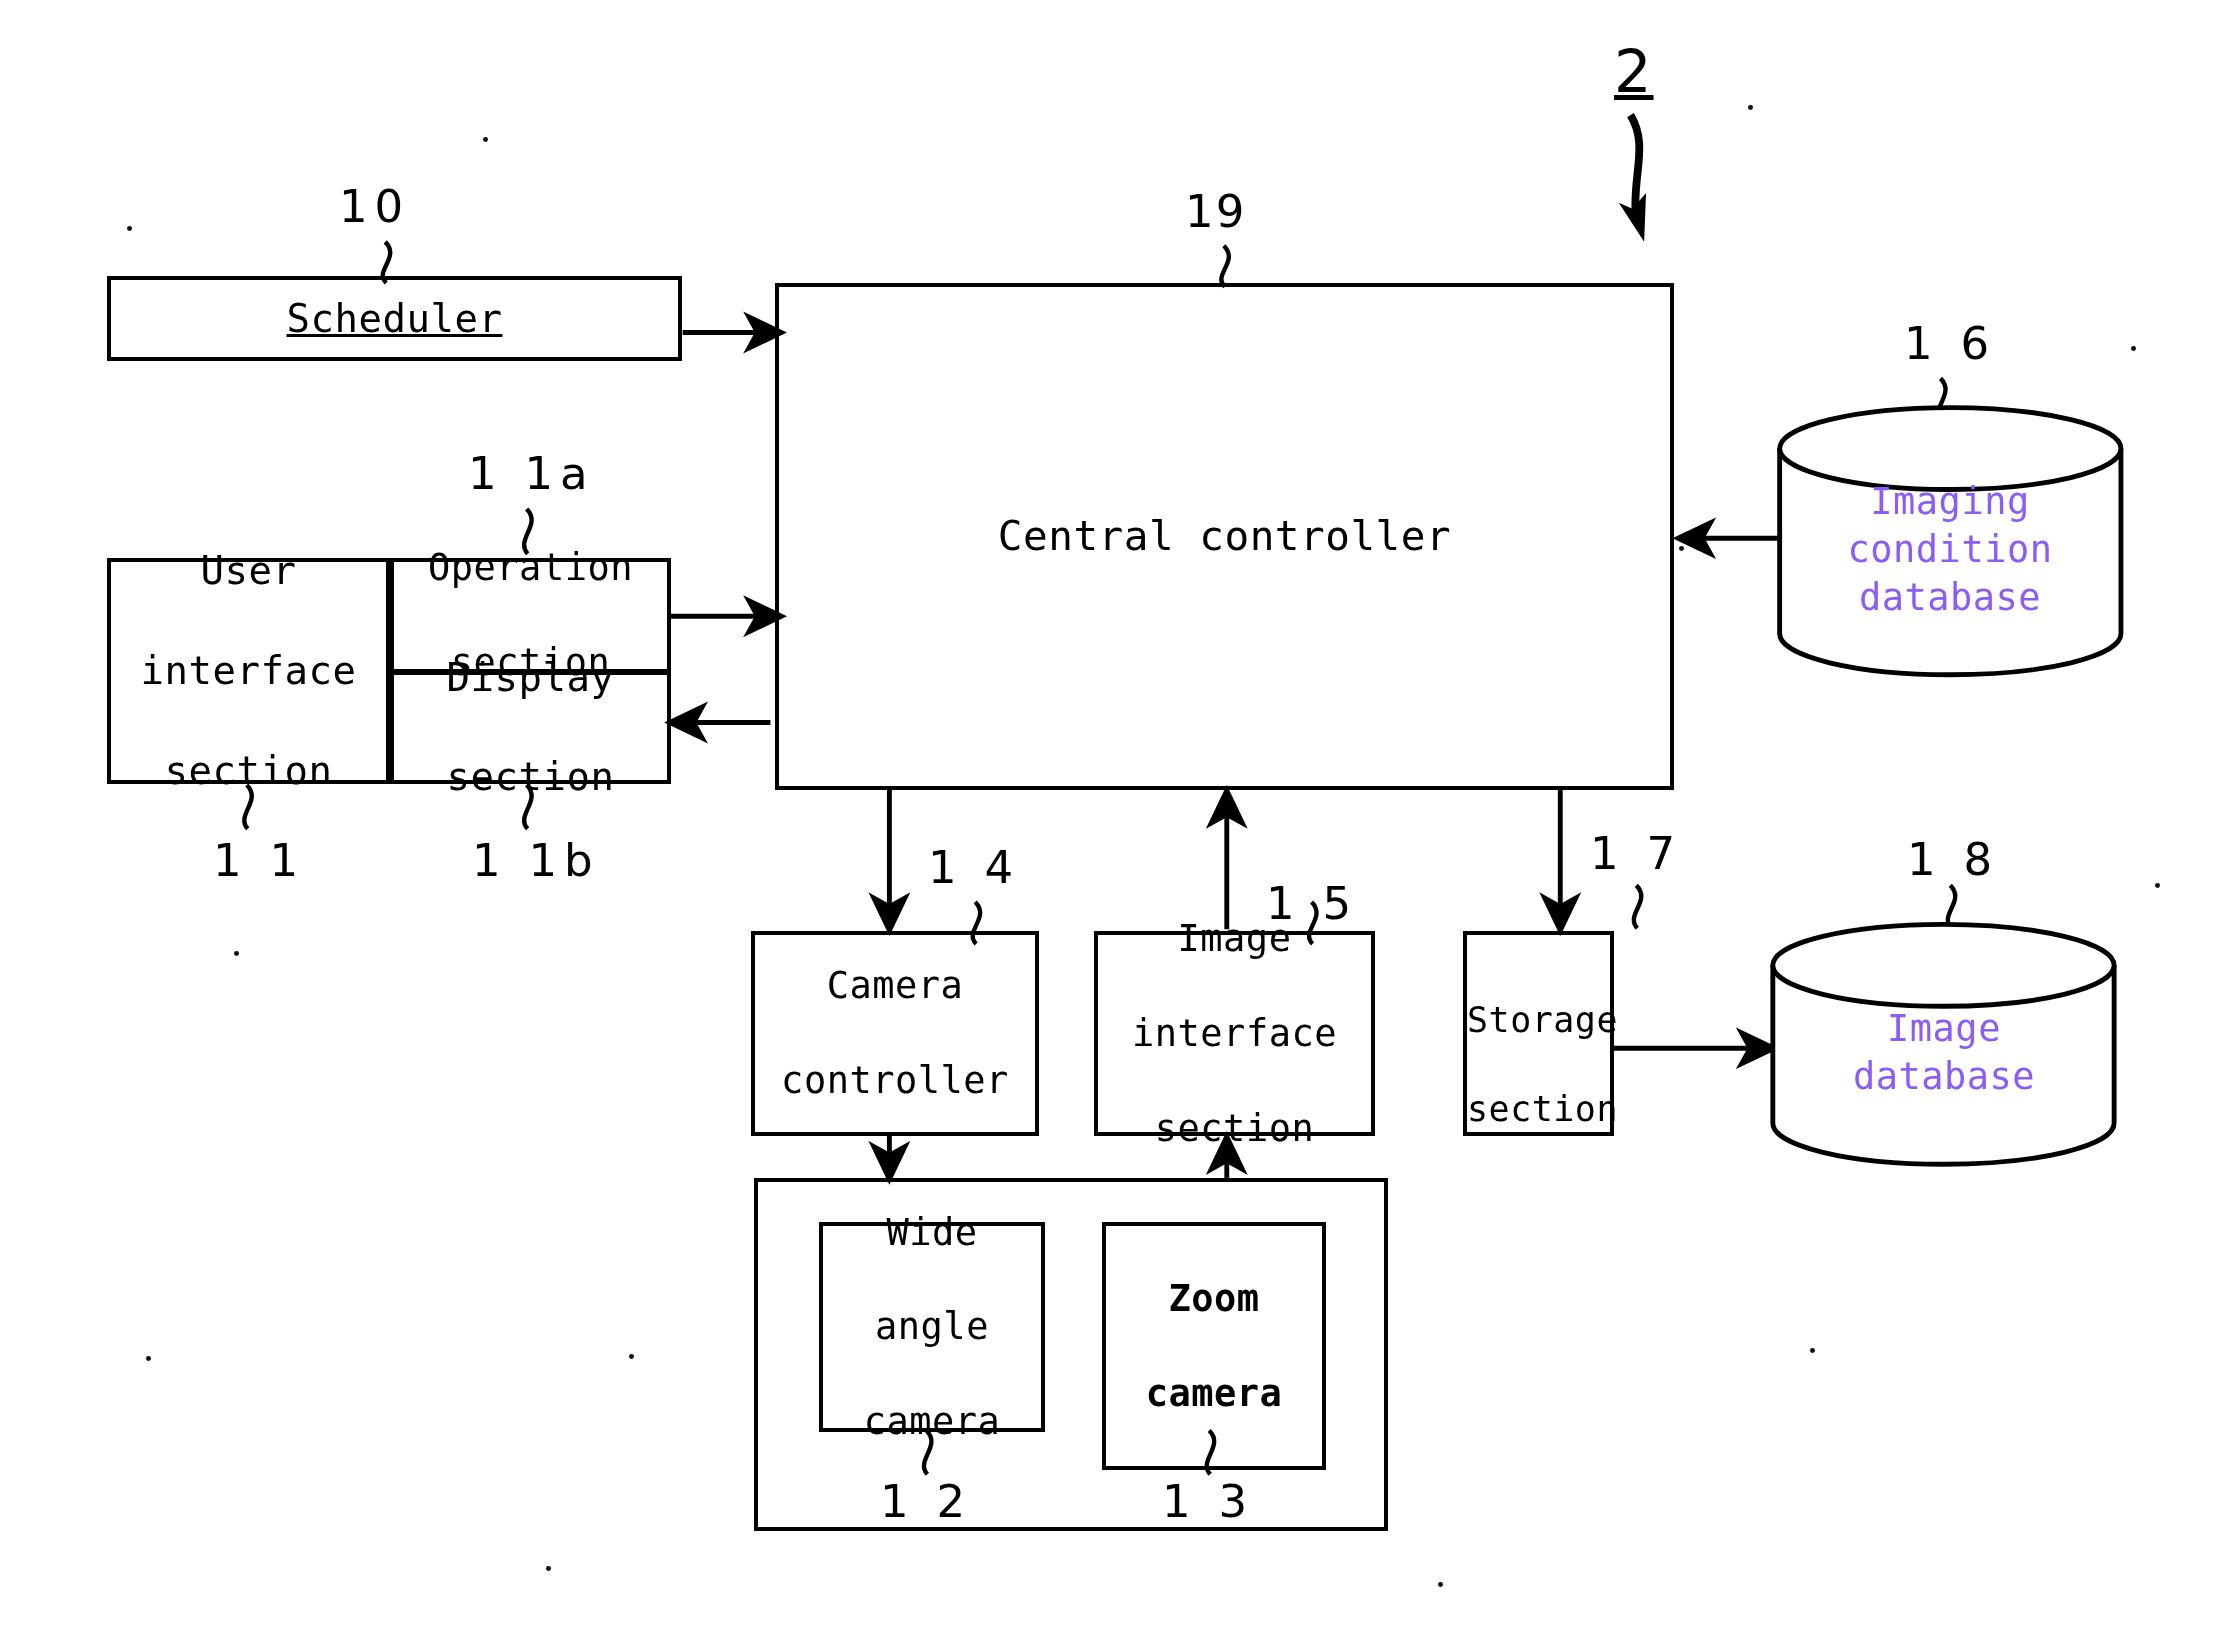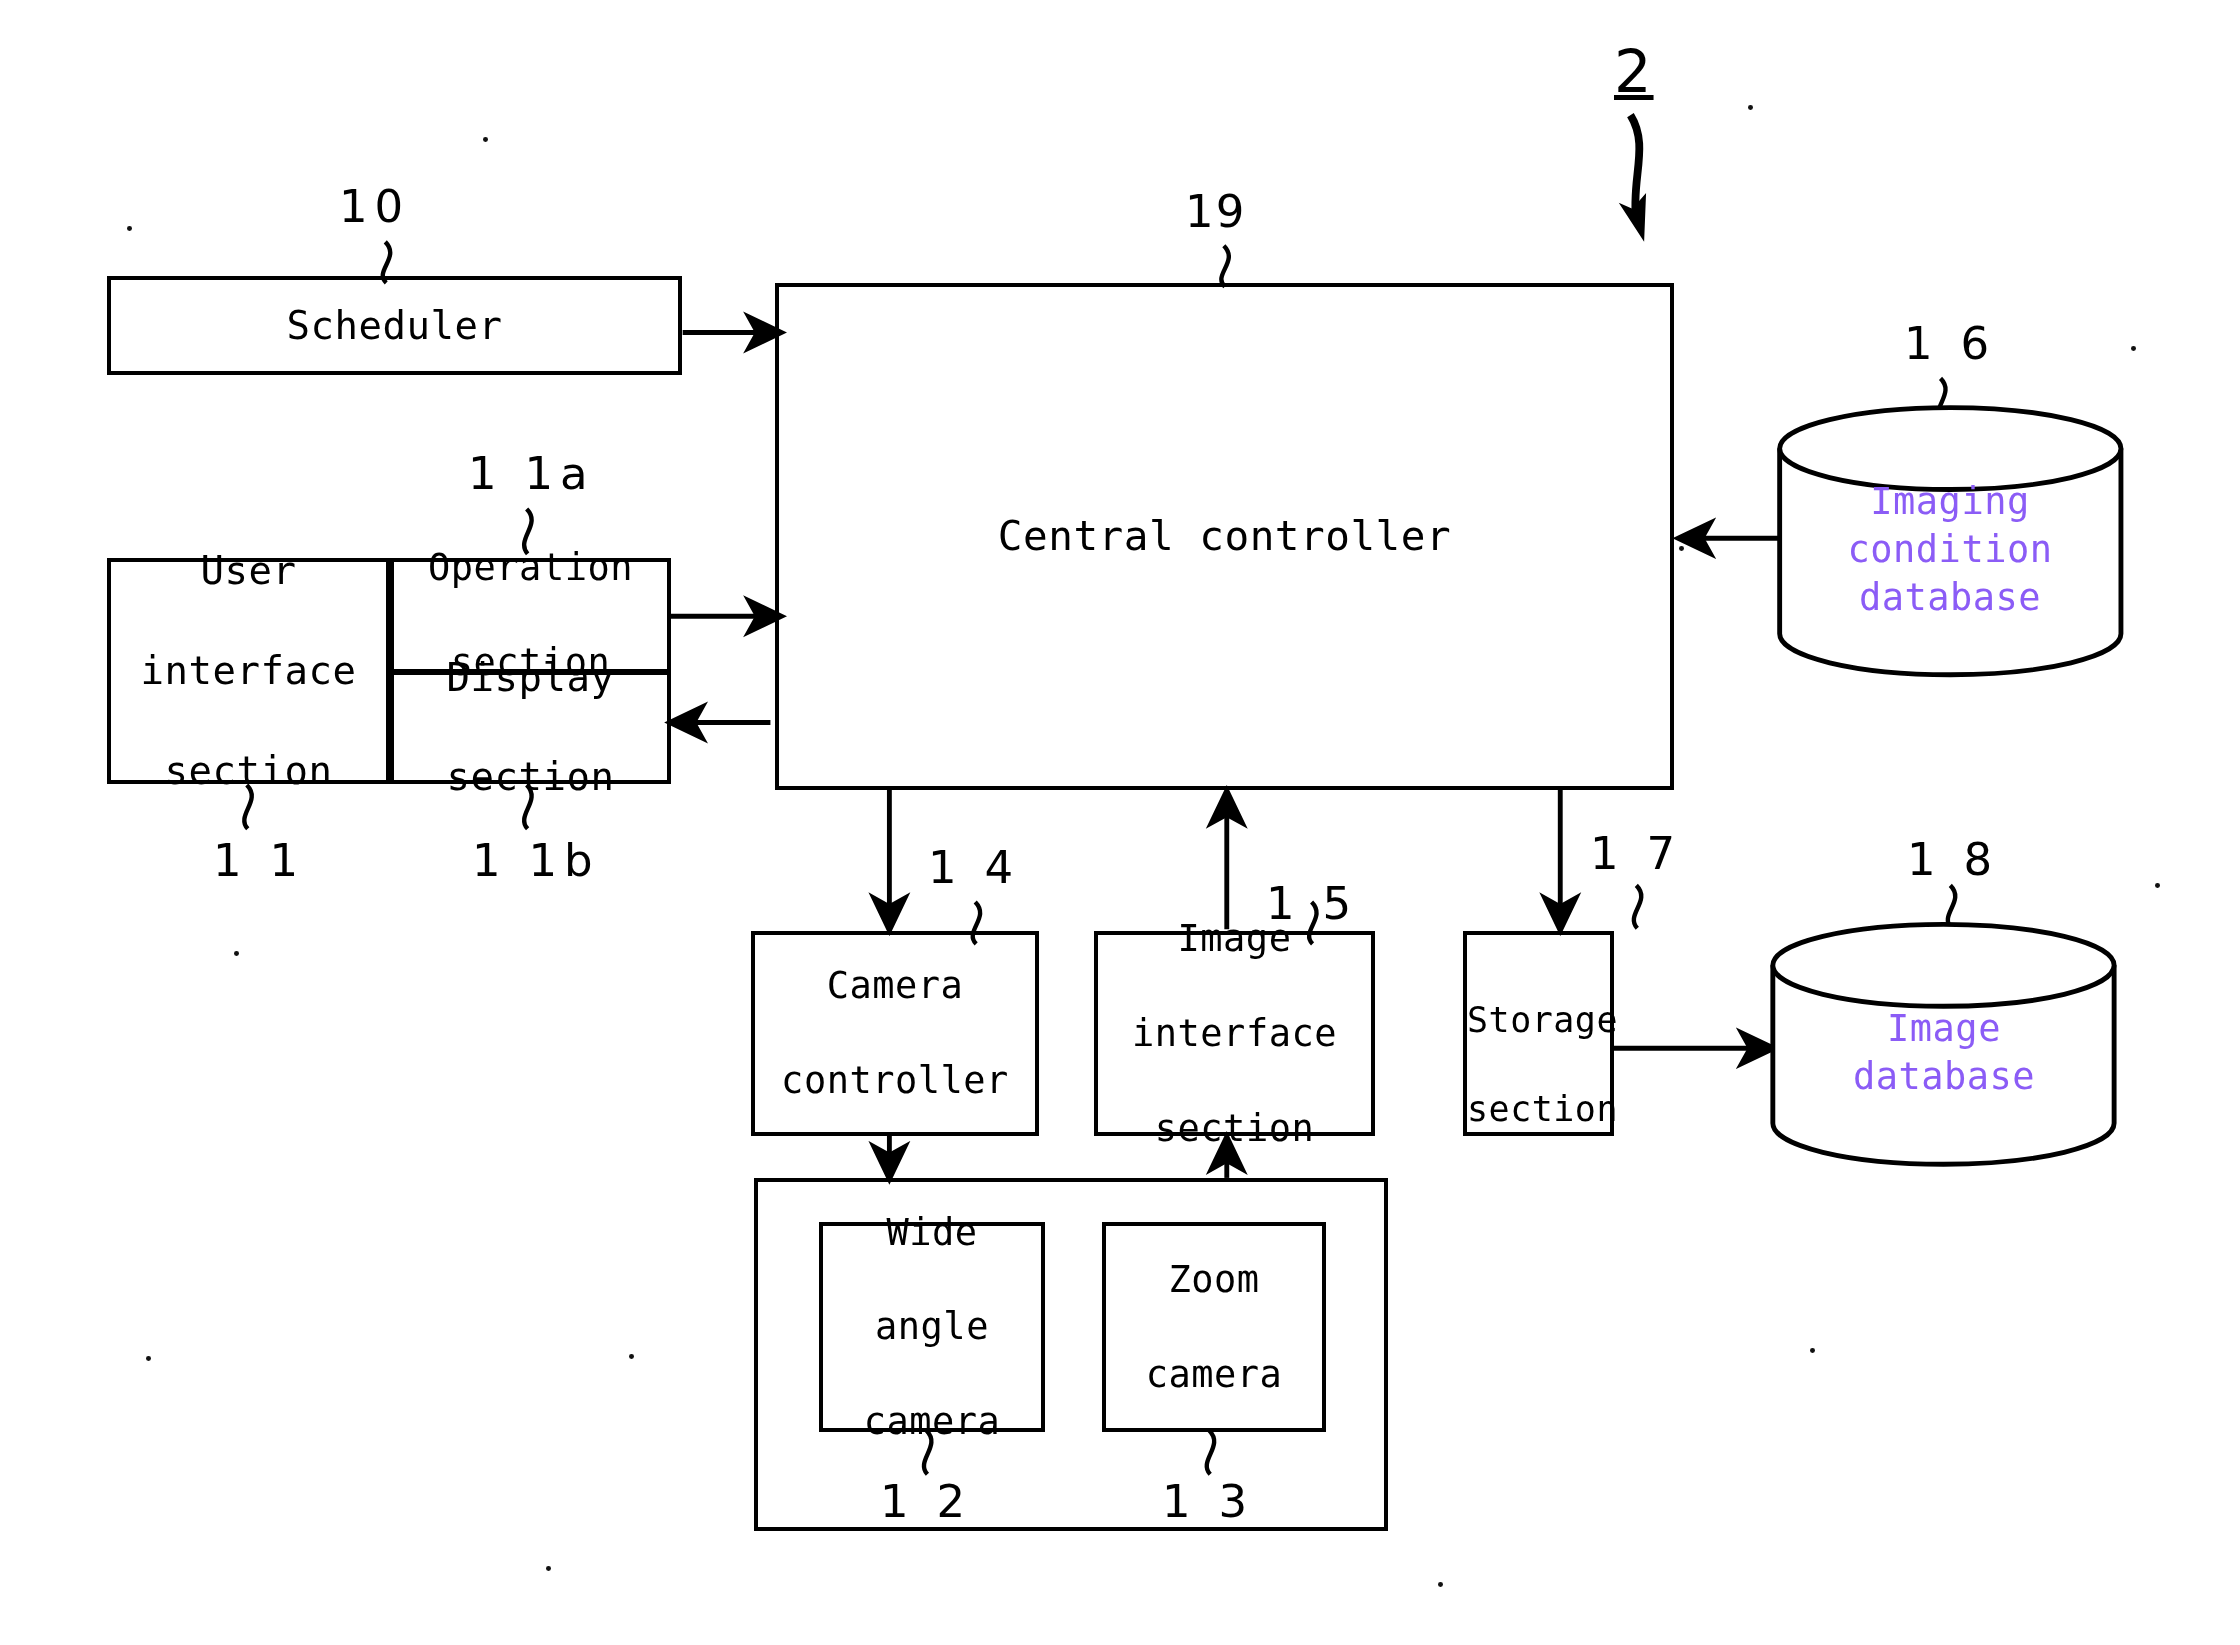--- a/index.html
+++ b/index.html
@@ -120,21 +120,21 @@
       <path d="M1825,460 L1825,650 A 175 42 0 0 0 2175 650 L2175,460" fill="#ffffff" stroke="#000" stroke-width="5"></path>
       <ellipse cx="2000" cy="460" rx="175" ry="42" fill="#ffffff" stroke="#000" stroke-width="5"></ellipse>
     </g>
 
     <g>
       <path d="M1818,990 L1818,1152 A 175 42 0 0 0 2168 1152 L2168,990" fill="#ffffff" stroke="#000" stroke-width="5"></path>
       <ellipse cx="1993" cy="990" rx="175" ry="42" fill="#ffffff" stroke="#000" stroke-width="5"></ellipse>
     </g>
   </svg>
 
-  <div class="node" style="left:107px; top:276px; width:575px; height:99px; font-size:39px;">
+  <div class="node" style="left:107px; top:276px; width:575px; height:85px; font-size:39px;text-decoration:underline;">
     <span>Scheduler</span>
   </div>
 
   <div class="node" style="left:107px; top:558px; width:283px; height:226px; font-size:39px;">
     <span>
       <span>User</span><br>
       <span>interface</span><br>
       <span>section</span>
     </span>
   </div>
@@ -182,21 +182,21 @@
   <div class="node" style="left:754px; top:1178px; width:634px; height:353px;"></div>
 
   <div class="node" style="left:819px; top:1222px; width:226px; height:210px; font-size:37px;">
     <span>
       <span>Wide</span><br>
       <span>angle</span><br>
       <span>camera</span>
     </span>
   </div>
 
-  <div class="node" style="left:1102px; top:1222px; width:224px; height:210px; font-size:37px;">
+  <div class="node" style="left:1102px; top:1222px; width:224px; height:248px; font-size:37px;font-weight:bold;">
     <span>
       <span>Zoom</span><br>
       <span>camera</span>
     </span>
   </div>
 
   <div class="cyl-label" style="left:1794px; top:478px; width:312px; font-size:37px;">
     <span>Imaging</span><br>
     <span>condition</span><br>
     <span>database</span>

